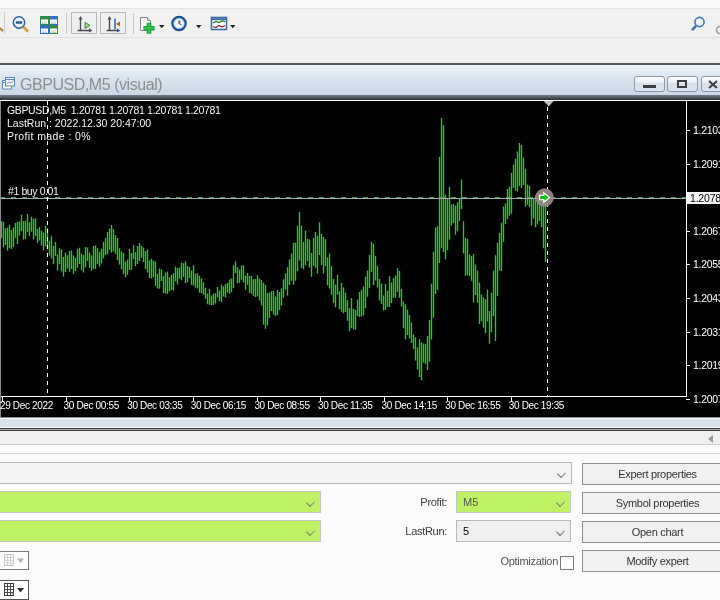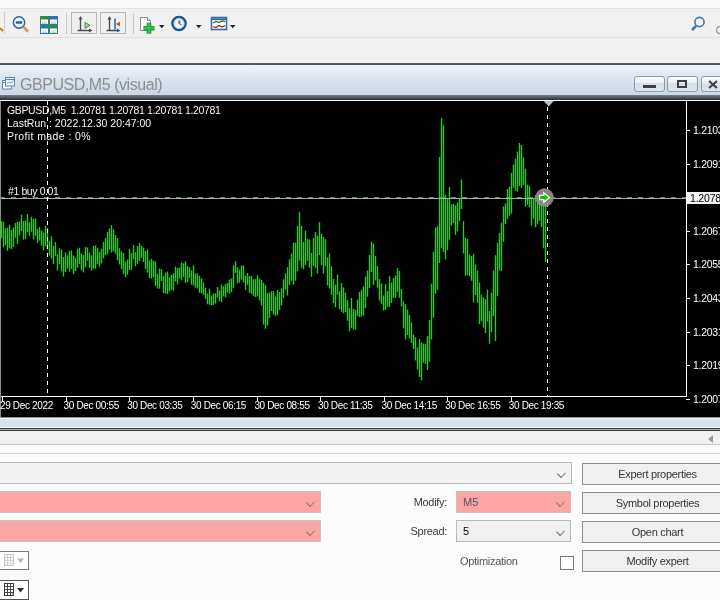--- a/index.html
+++ b/index.html
@@ -1,19 +1,19 @@
 <!DOCTYPE html>
 <html><head><meta charset="utf-8"><style>
 *{margin:0;padding:0;box-sizing:border-box}
 body{width:720px;height:600px;font-family:"Liberation Sans",sans-serif;background:#f0f0f0;position:relative;overflow:hidden}
 .abs{position:absolute}
 .tbtn{position:absolute;border:1px solid #b6b6b6;background:#f0eff0}
 .sep{position:absolute;width:1px;background:#c6c6c6}
 .combo{position:absolute;border:1px solid #b9b9b9;background:#f3f3f3}
-.gcombo{position:absolute;border:1px solid #c4c4c4;background:#fca5a5}
+.gcombo{position:absolute;border:1px solid #c4c4c4;background:#bef264}
 .chev{position:absolute;right:6px;top:7px;width:7px;height:7px;border-left:1px solid #666;border-bottom:1px solid #666;transform:rotate(-45deg) scale(1,.8)}
 .btn{position:absolute;left:582px;width:151px;height:22px;border:1px solid #8f8f8f;background:#f1f1f1;color:#333;font-size:11px;letter-spacing:-0.3px;text-align:center;line-height:21px}
 .lbl{position:absolute;color:#3c3c3c;font-size:11px;letter-spacing:-0.3px}
 </style></head><body>
 
 <div class="abs" style="left:0;top:0;width:720px;height:9px;background:#fafafa"></div>
 <div class="abs" style="left:0;top:8px;width:720px;height:1px;background:#e3e3e3"></div>
 <div class="abs" style="left:0;top:9px;width:720px;height:29px;background:#f2f1f1"></div>
 <div class="abs" style="left:0;top:37px;width:720px;height:1px;background:#e0e0e0"></div>
 <div class="abs" style="left:4px;top:12px;width:1px;height:22px;background:#cdcdcd"></div>
@@ -168,30 +168,30 @@
     <path d="M7 1l-5 4 5 4z" fill="#9a9a9a"></path>
   </svg>
 
 <div class="combo" style="left:-4px;top:462px;width:576px;height:22px">
     <div class="chev"></div>
   </div>
 <div class="btn" style="top:463px">Expert properties</div>
 <div class="gcombo" style="left:-4px;top:491px;width:325px;height:22px">
     <div class="chev" style="border-color:#777"></div>
   </div>
-<div class="lbl" style="left:383px;top:496px;width:64px;text-align:right">Modify:</div>
+<div class="lbl" style="left:383px;top:496px;width:64px;text-align:right">Profit:</div>
 <div class="gcombo" style="left:456px;top:491px;width:115px;height:22px;color:#555;font-size:11px;line-height:20px;padding-left:6px">M5<div class="chev" style="border-color:#777"></div></div>
 <div class="btn" style="top:492px">Symbol properties</div>
 <div class="gcombo" style="left:-4px;top:520px;width:325px;height:22px">
     <div class="chev" style="border-color:#777"></div>
   </div>
-<div class="lbl" style="left:383px;top:525px;width:64px;text-align:right">Spread:</div>
+<div class="lbl" style="left:383px;top:525px;width:64px;text-align:right">LastRun:</div>
 <div class="combo" style="left:456px;top:520px;width:115px;height:22px;color:#000;font-size:11px;line-height:20px;padding-left:6px;background:#f0f0f0">5<div class="chev"></div></div>
 <div class="btn" style="top:521px">Open chart</div>
-<div class="lbl" style="left:460px;top:555px;width:98px;color:#555">Optimization</div>
+<div class="lbl" style="left:460px;top:555px;width:98px;text-align:right;color:#555">Optimization</div>
 <div class="abs" style="left:560px;top:556px;width:14px;height:14px;border:1px solid #7a7a7a;background:#fff"></div>
 <div class="btn" style="top:550px">Modify expert</div>
 <div class="abs" style="left:-2px;top:551px;width:31px;height:19px;border:1px solid #7a7a7a;background:#fff">
 <svg width="29" height="17">
 <rect x="5.5" y="2.5" width="9" height="11" fill="#fdfdfd" stroke="#c6c6c6"></rect>
 <path d="M6 5.5h8M8.5 3v10M11.5 3v10M6 8.5h8M6 11h8" stroke="#d4d4d4"></path>
 <path d="M12 11h2.5v2.5z" fill="#e2e2e2"></path>
 <path d="M18 6.5l3.5 4.5 3.5-4.5z" fill="#b5b5b5"></path>
 </svg></div>
 <div class="abs" style="left:-2px;top:580px;width:31px;height:20px;border:1px solid #555;background:#fff">

